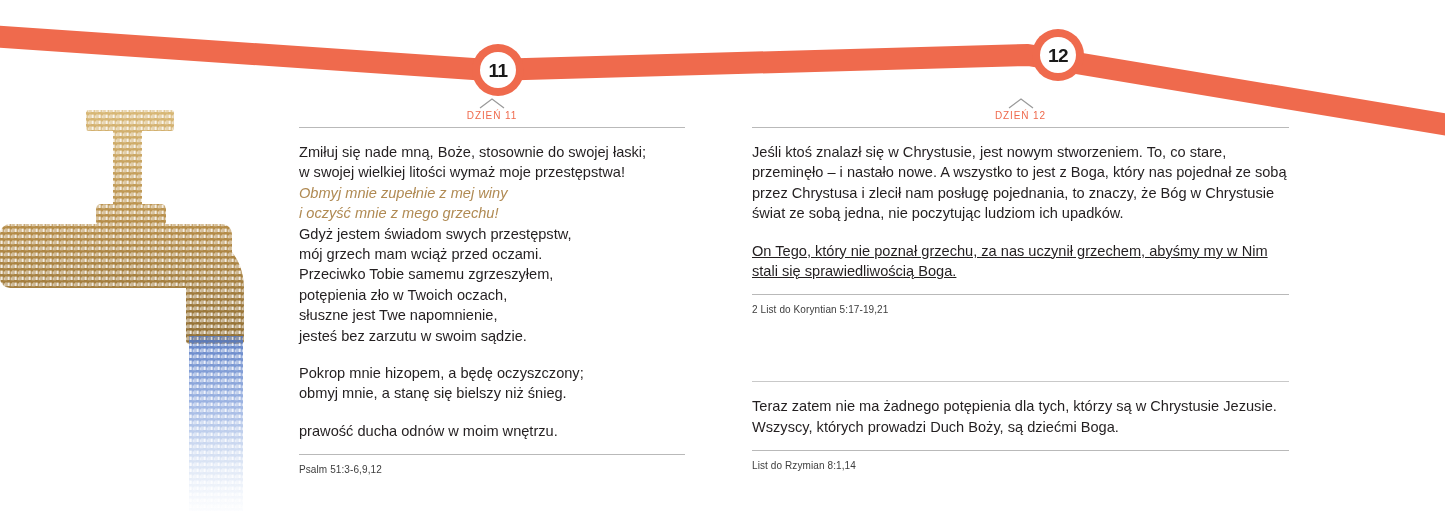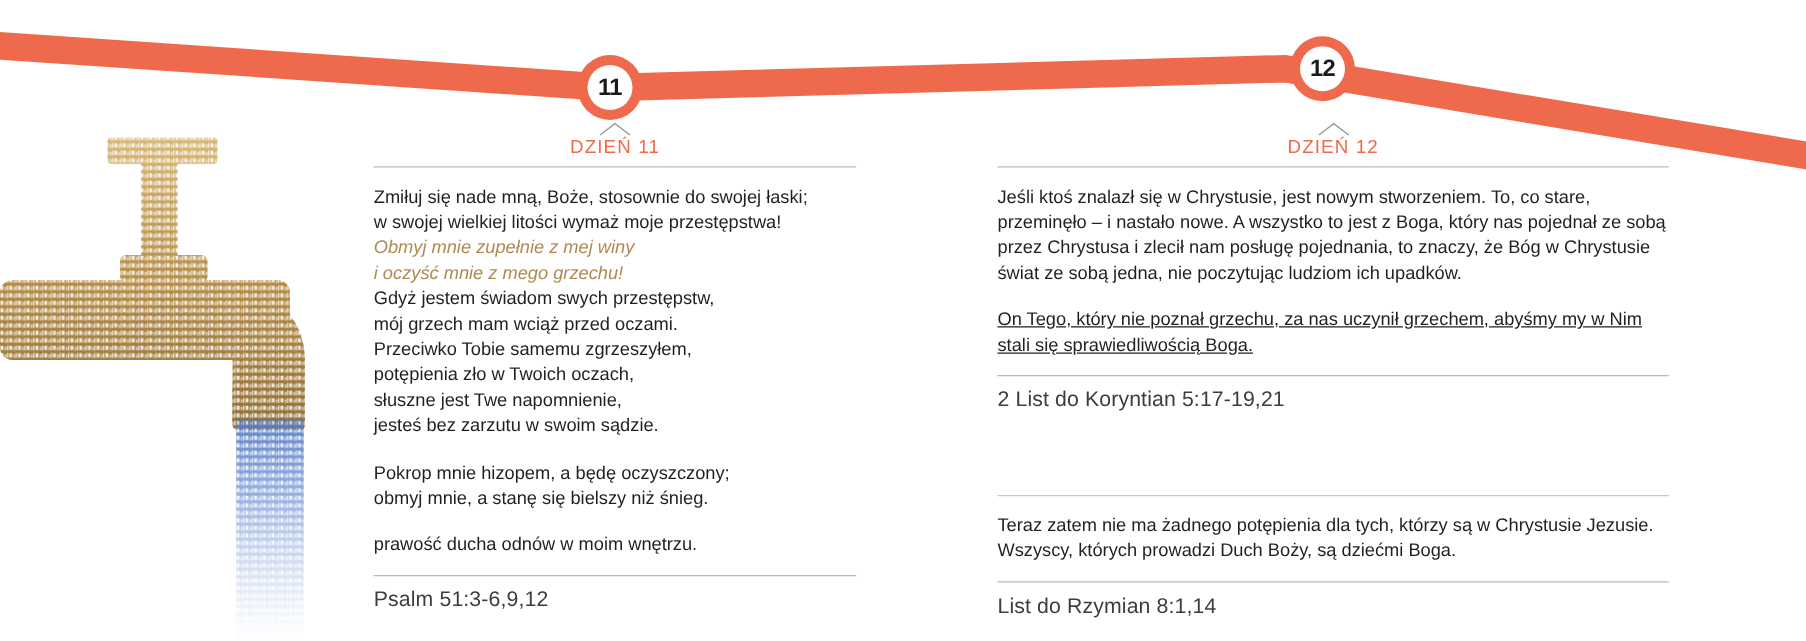--- a/index.html
+++ b/index.html
@@ -51,53 +51,53 @@
     justify-content: center;
   }
   .timeline-node .node-num {
     font-family: "Liberation Sans", sans-serif;
     font-size: 19px;
     font-weight: bold;
     color: #1a1a1a;
     letter-spacing: -0.5px;
     line-height: 1;
   }
-  #node-11 { left: 462px; top: 44px; }
+  #node-11 { left: 472px; top: 44px; }
   #node-12 { left: 1032px; top: 29px; }
 
   
   #faucet-illustration {
     position: absolute;
     left: 0;
     top: 108px;
     width: 285px;
     height: 405px;
   }
 
   
   .column {
     position: absolute;
     top: 98px;
   }
   #column-day-11 { left: 299px; width: 386px; }
-  #column-day-12 { left: 798px; width: 537px; }
+  #column-day-12 { left: 752px; width: 537px; }
 
   .day-marker {
     text-align: center;
     margin-bottom: 3px;
   }
   .day-chevron {
     display: block;
     margin: 0 auto 1px auto;
     line-height: 0;
   }
   .day-label {
     display: block;
     font-family: "Liberation Sans", sans-serif;
-    font-size: 15px;
+    font-size: 10px;
     letter-spacing: 0.9px;
     color: #ef6a4d;
     line-height: 1.1;
   }
 
   .rule {
     border: 0;
     border-top: 1px solid #b9b9b9;
     margin: 6px 0 0 0;
     height: 0;
@@ -124,21 +124,21 @@
   .passage p + p {
     margin-top: 17px;
     text-decoration: underline;
   }
   .stanza-gap {
     height: 17px;
   }
 
   .citation {
     font-family: "Liberation Sans", sans-serif;
-    font-size: 17px;
+    font-size: 10px;
     color: #3d3d3d;
     margin-top: 9px;
     letter-spacing: 0.1px;
   }
 
   .block-end-rule {
     border: 0;
     border-top: 1px solid #b9b9b9;
     margin-top: 13px;
     height: 0;

